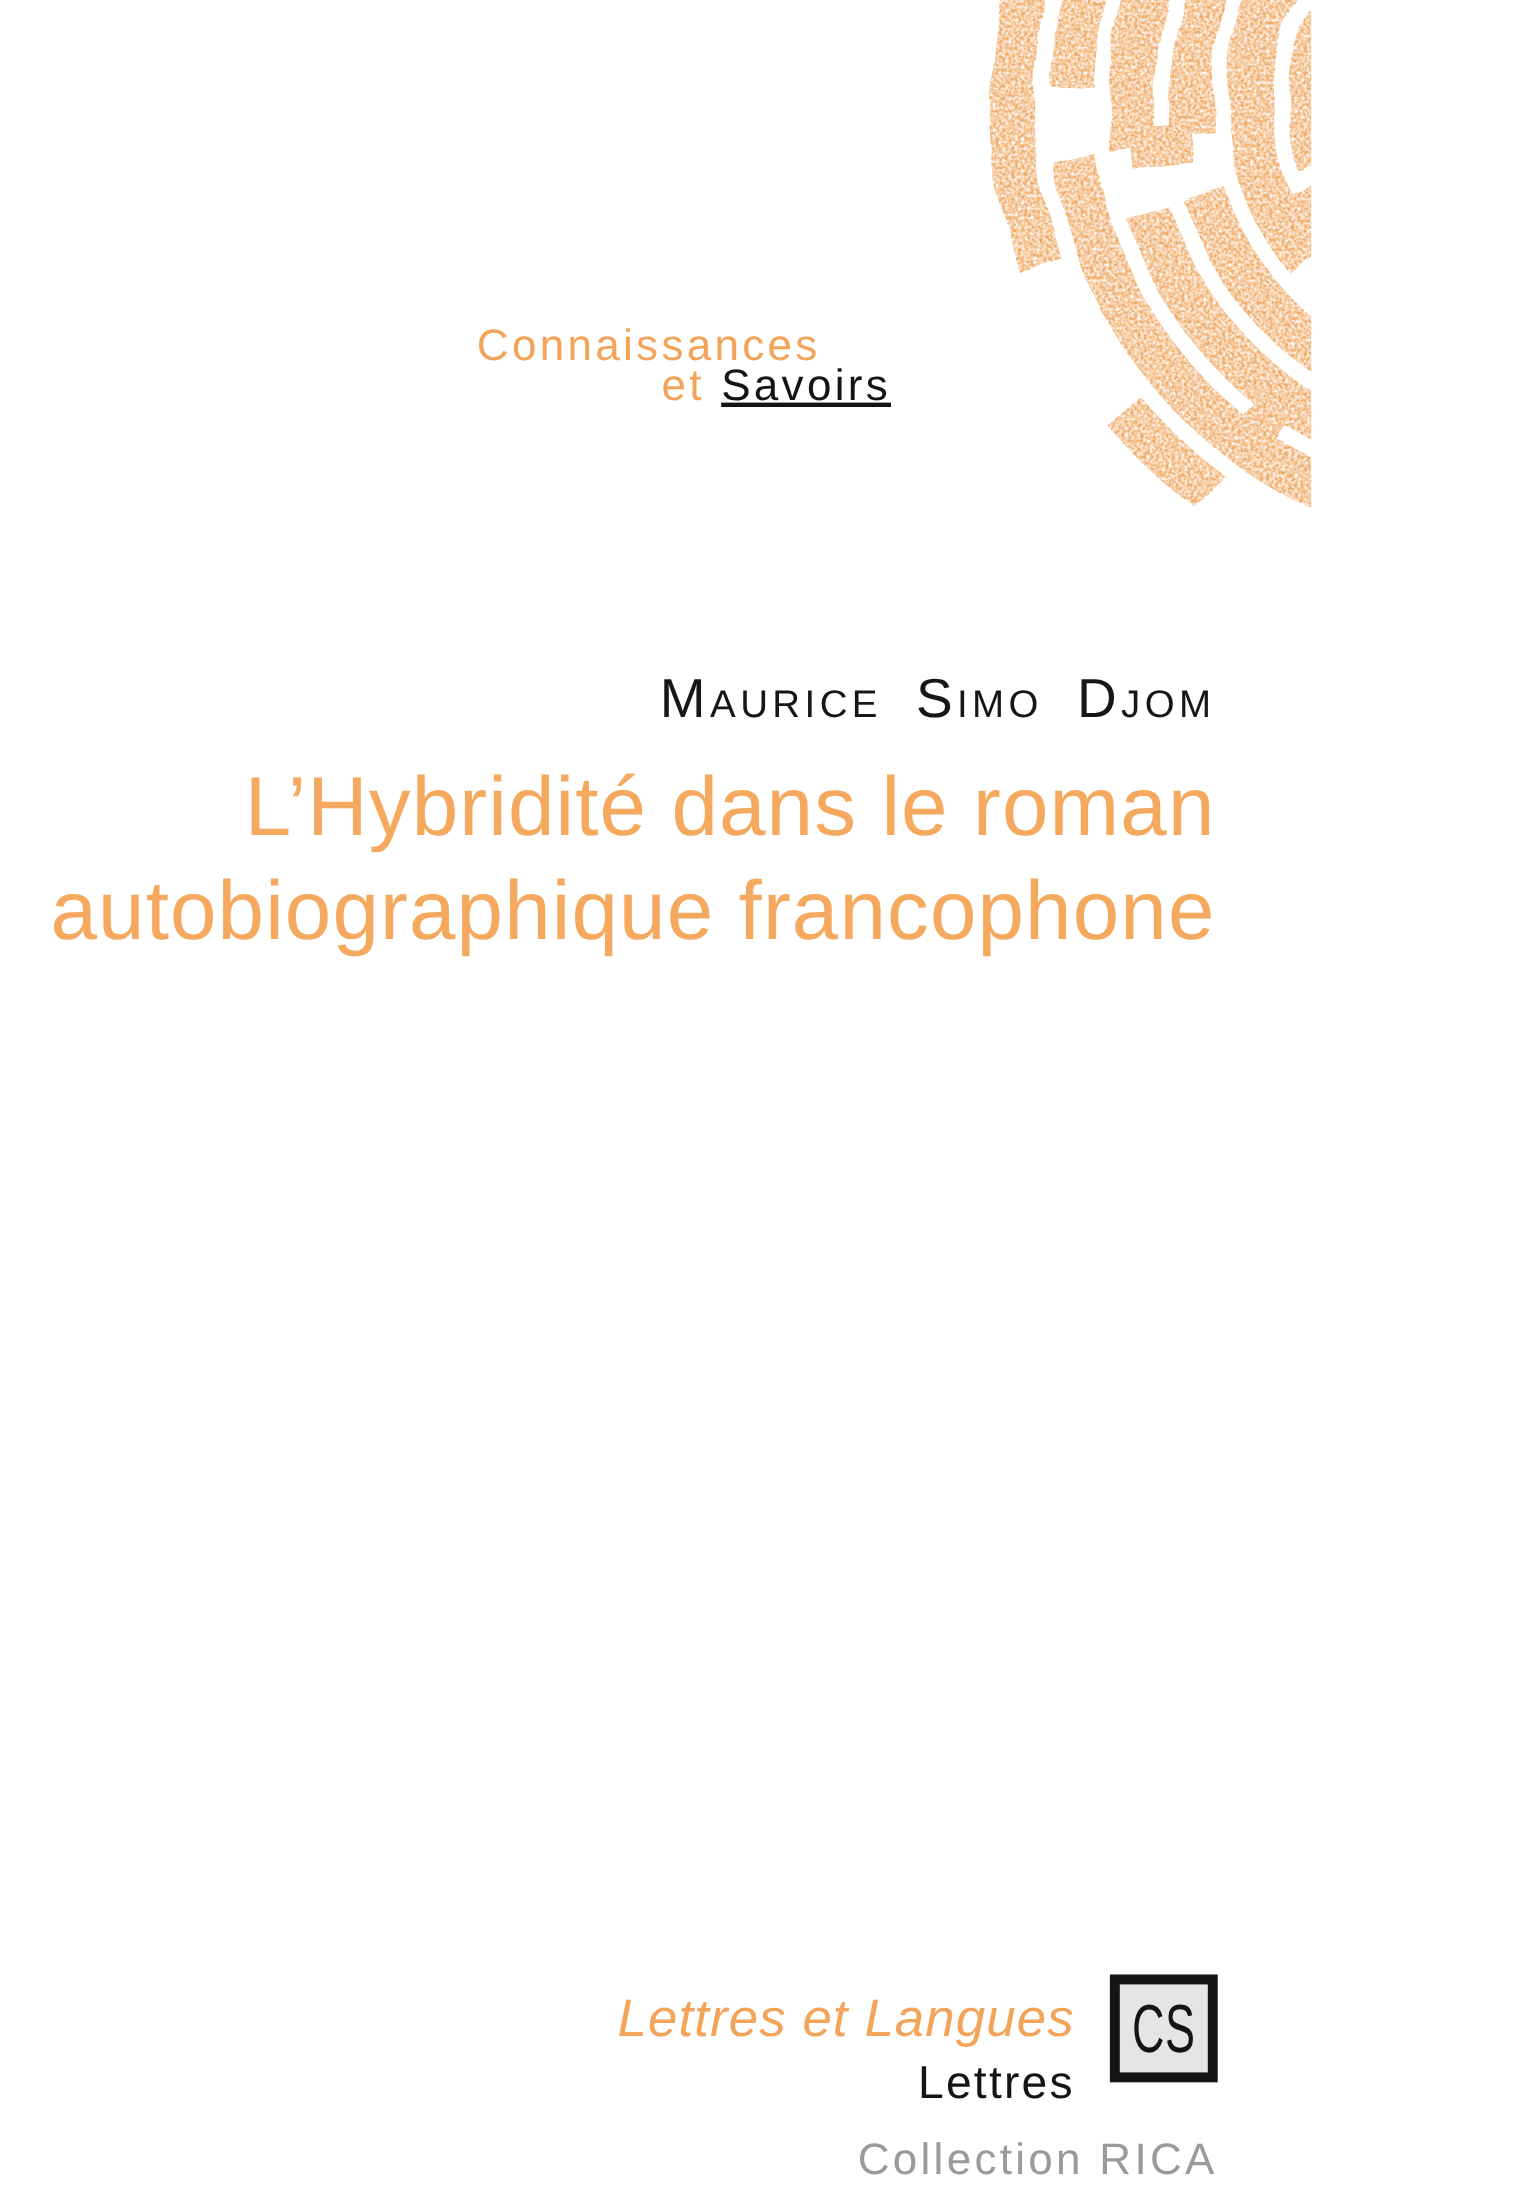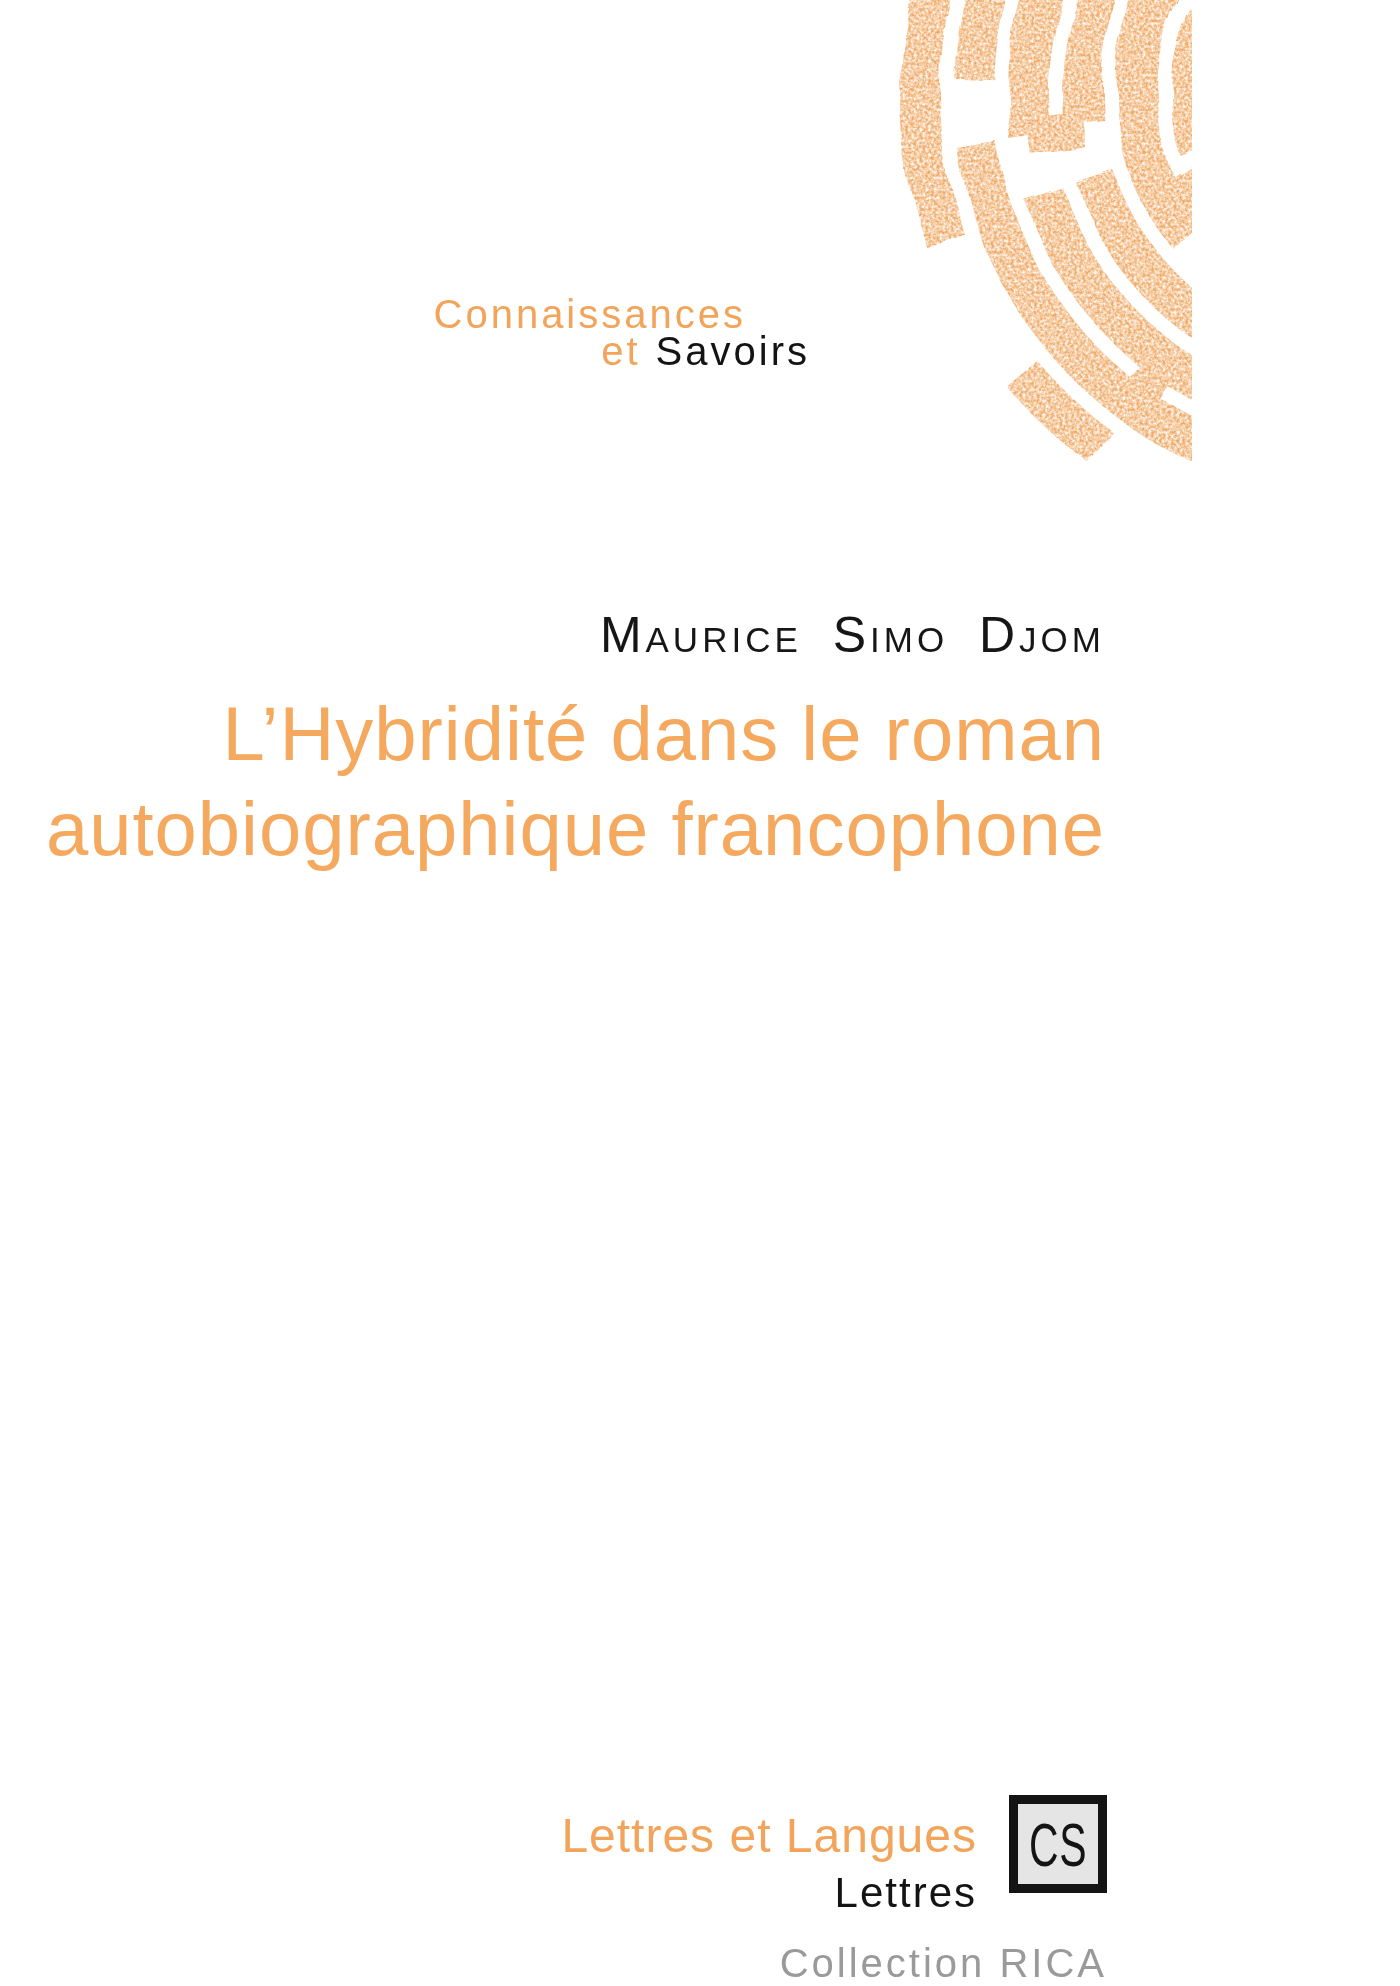--- a/index.html
+++ b/index.html
@@ -7,34 +7,34 @@
     position:relative;width:1192px;height:1986px;background:#ffffff;
     overflow:hidden;font-family:"Liberation Sans","DejaVu Sans",sans-serif;
   }
   .logo{position:absolute;left:0;top:0;width:1400px;height:1986px;z-index:1;}
   .txt{position:absolute;z-index:2;white-space:nowrap;}
 
   
   .publisher{right:382px;top:296px;text-align:right;font-size:40px;line-height:37px;letter-spacing:3px;font-weight:400;}
   .pub-line1{color:#F2A45A;padding-right:64px;}
   .pub-et{color:#F2A45A;margin-right:15px;margin-top:37px;}
-  .pub-savoirs{color:#141414;}
+  .pub-savoirs{color:#141414;text-decoration:underline;}
 
   
   .author{
     right:87px;top:606px;font-size:50px;color:#161616;
     font-variant:small-caps;letter-spacing:4px;word-spacing:13px;font-weight:400;
   }
 
   
   .title{right:87px;top:686px;text-align:right;color:#F4A95F;
     font-size:76px;line-height:95px;letter-spacing:1px;font-weight:400;}
 
   
-  .series{right:215px;top:1808px;font-size:48px;letter-spacing:1px;color:#F2A45A;}
+  .series{right:215px;top:1808px;font-size:48px;letter-spacing:1px;color:#F2A45A;font-style:italic;}
   .category{right:215px;top:1869px;font-size:42px;letter-spacing:2px;color:#141414;}
   .cs-box{
     position:absolute;z-index:2;right:85px;top:1795px;width:98px;height:98px;
     border:9px solid #141414;box-sizing:border-box;background:#e5e5e5;
     display:flex;align-items:center;justify-content:center;
   }
   .cs-text{font-size:62px;color:#141414;font-weight:400;transform:scaleX(0.66);letter-spacing:1px;}
   .collection{right:85px;top:1941px;font-size:40px;letter-spacing:3px;color:#9A9A9A;}
 </style>
 </head>

